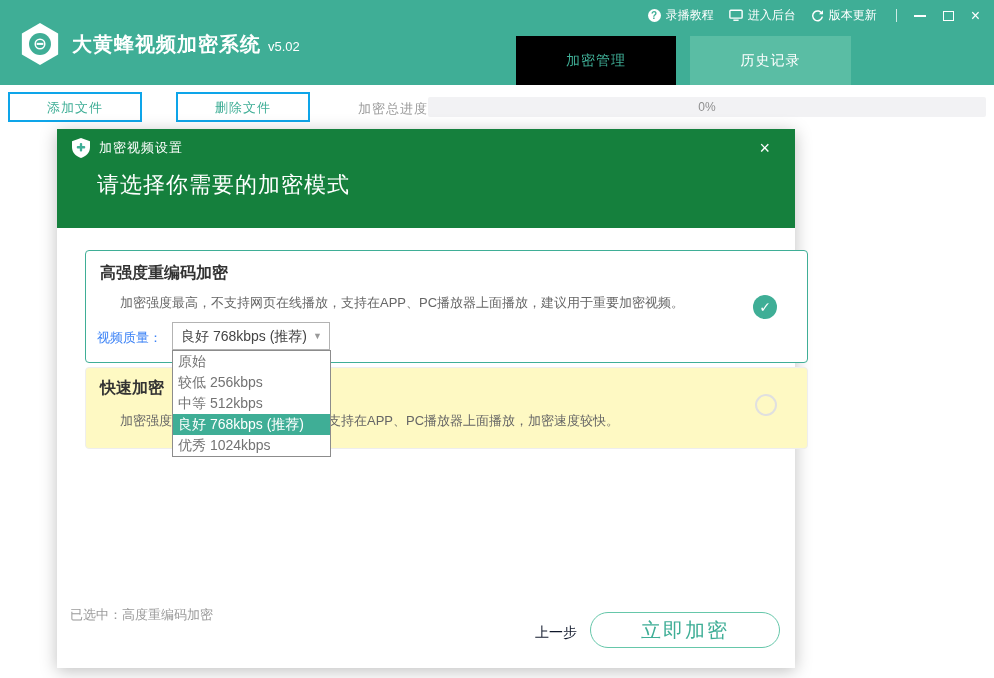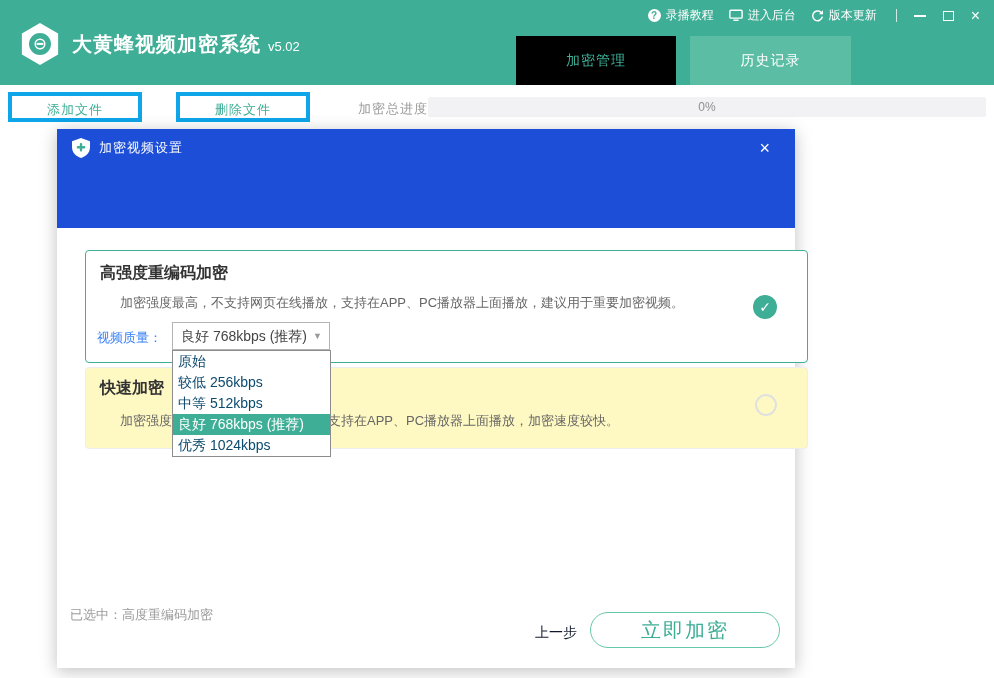--- a/index.html
+++ b/index.html
@@ -20,48 +20,48 @@
 
   .logo { position:absolute; left:20px; top:23px; width:40px; height:42px; }
   .app-title { position:absolute; left:72px; top:31px; font-size:20px; font-weight:bold; color:#fff; letter-spacing:1px; }
   .app-version { font-size:13px; font-weight:normal; letter-spacing:0; margin-left:7px; }
 
   .tab { position:absolute; top:36px; height:49px; width:160px; line-height:49px; text-align:center; font-size:14px; cursor:pointer; letter-spacing:1px; }
   .tab-active { left:516px; background:#000000; color:#3fae96; }
   .tab-inactive { left:690px; background:#5abda4; color:#ffffff; width:161px; }
 
   
-  .btn-outline { position:absolute; top:92px; width:134px; height:30px; background:#fff; border:4px solid #0ea5e9; color:#3fae96; font-size:13px; text-align:center; line-height:28px; cursor:pointer; letter-spacing:1px; }
+  .btn-outline { position:absolute; top:92px; width:134px; height:30px; background:#fff; border:2px solid #0ea5e9; color:#3fae96; font-size:13px; text-align:center; line-height:28px; cursor:pointer; letter-spacing:1px; }
   .btn-add { left:8px; }
   .btn-del { left:176px; }
   .progress-label { position:absolute; left:358px; top:100px; font-size:13px; color:#9a9a9a; letter-spacing:1px; }
   .progress-track { position:absolute; left:428px; top:97px; width:558px; height:20px; background:#f2f2f4; border-radius:2px; text-align:center; line-height:20px; font-size:12px; color:#8f8f8f; }
 
   
   .modal { position:absolute; left:57px; top:129px; width:738px; height:539px; background:#fff; box-shadow:0 3px 16px rgba(0,0,0,.25); z-index:10; }
-  .modal-header { position:absolute; left:0; top:0; width:100%; height:99px; background:#1d4ed8; color:#fff; }
+  .modal-header { position:absolute; left:0; top:0; width:100%; height:99px; background:#15803d; color:#fff; }
   .mh-row { position:absolute; left:15px; top:9px; display:flex; align-items:center; gap:9px; font-size:13px; letter-spacing:1px; }
   .modal-close { position:absolute; right:25px; top:9px; font-size:18px; font-weight:300; color:#fff; cursor:pointer; }
   .mh-heading { position:absolute; left:40px; top:41px; font-size:22px; font-weight:400; letter-spacing:1px; }
 
   .card { position:absolute; left:28px; width:723px; border-radius:4px; }
   .card-1 { top:121px; height:113px; background:#fff; border:1px solid #3fae96; cursor:pointer; }
   .card-2 { top:238px; height:82px; background:#fef9c3; border:1px solid #eeeeee; cursor:pointer;text-align:center; }
   .card-title { position:absolute; left:14px; top:12px; font-size:16px; font-weight:bold; color:#333; }
   .card-2 .card-title { top:10px; }
   .card-desc { position:absolute; left:14px; top:43px; font-size:13px; color:#666; white-space:nowrap;margin-left:20px; }
   .card-2 .card-desc { top:44px; }
   .check-circle { position:absolute; right:30px; top:44px; width:24px; height:24px; border-radius:50%; background:#3fae96; color:#fff; font-size:14px; font-weight:bold; text-align:center; line-height:24px; cursor:pointer; }
   .radio-circle { position:absolute; right:30px; top:26px; width:22px; height:22px; border-radius:50%; border:2px solid #e0e0e0; background:transparent; cursor:pointer; }
 
   .quality-label { position:absolute; left:40px; top:200px; font-size:13px; color:#3b82f6; }
   .select-box { position:absolute; left:115px; top:193px; width:158px; height:28px; background:#fff; border:1px solid #b3b3b3; font-size:14px; color:#444; line-height:26px; padding-left:8px; cursor:pointer; z-index:21; }
   .select-arrow { position:absolute; right:7px; top:0; font-size:9px; color:#999; line-height:26px; }
   .dropdown { position:absolute; left:115px; top:221px; width:159px; background:#fff; border:1px solid #8c8c8c; list-style:none; z-index:22; }
-  .dropdown li { height:21px; line-height:21px; font-size:14px; color:#0c4a6e; padding-left:5px; white-space:nowrap; cursor:pointer; }
+  .dropdown li { height:21px; line-height:21px; font-size:14px; color:#737373; padding-left:5px; white-space:nowrap; cursor:pointer; }
   .dropdown li.selected { background:#3fae96; color:#fff; }
 
   .footer-selected { position:absolute; left:13px; top:477px; font-size:13px; color:#9a9a9a; }
   .back-link { position:absolute; left:478px; top:495px; font-size:14px; color:#0f172a; cursor:pointer; }
   .encrypt-btn { position:absolute; left:533px; top:483px; width:190px; height:36px; border:1px solid #66c7aa; border-radius:18px; background:#fff; color:#3fae96; font-size:20px; text-align:center; line-height:34px; letter-spacing:2px; cursor:pointer; }
 </style>
 </head>
 <body>
 
 <div class="app">
@@ -119,20 +119,21 @@
     <div class="modal-header">
       <div class="mh-row">
         <svg width="18" height="20" viewBox="0 0 20 22">
           <path d="M10 0 L20 3.5 V10 C20 16.5 15.8 20.3 10 22 C4.2 20.3 0 16.5 0 10 V3.5 Z" fill="#ffffff"></path>
           <rect x="8.7" y="5.5" width="2.6" height="9.4" rx="1" fill="#3fae96"></rect>
           <rect x="5.3" y="8.9" width="9.4" height="2.6" rx="1" fill="#3fae96"></rect>
         </svg>
         <span>加密视频设置</span>
       </div>
       <span class="modal-close">×</span>
+      <div class="mh-heading">请选择你需要的加密模式</div>
     </div>
 
     <div class="card card-1">
       <div class="card-title">高强度重编码加密</div>
       <div class="card-desc">加密强度最高，不支持网页在线播放，支持在APP、PC播放器上面播放，建议用于重要加密视频。</div>
       <div class="check-circle">✓</div>
     </div>
 
     <div class="quality-label">视频质量：</div>
     <div class="select-box">

